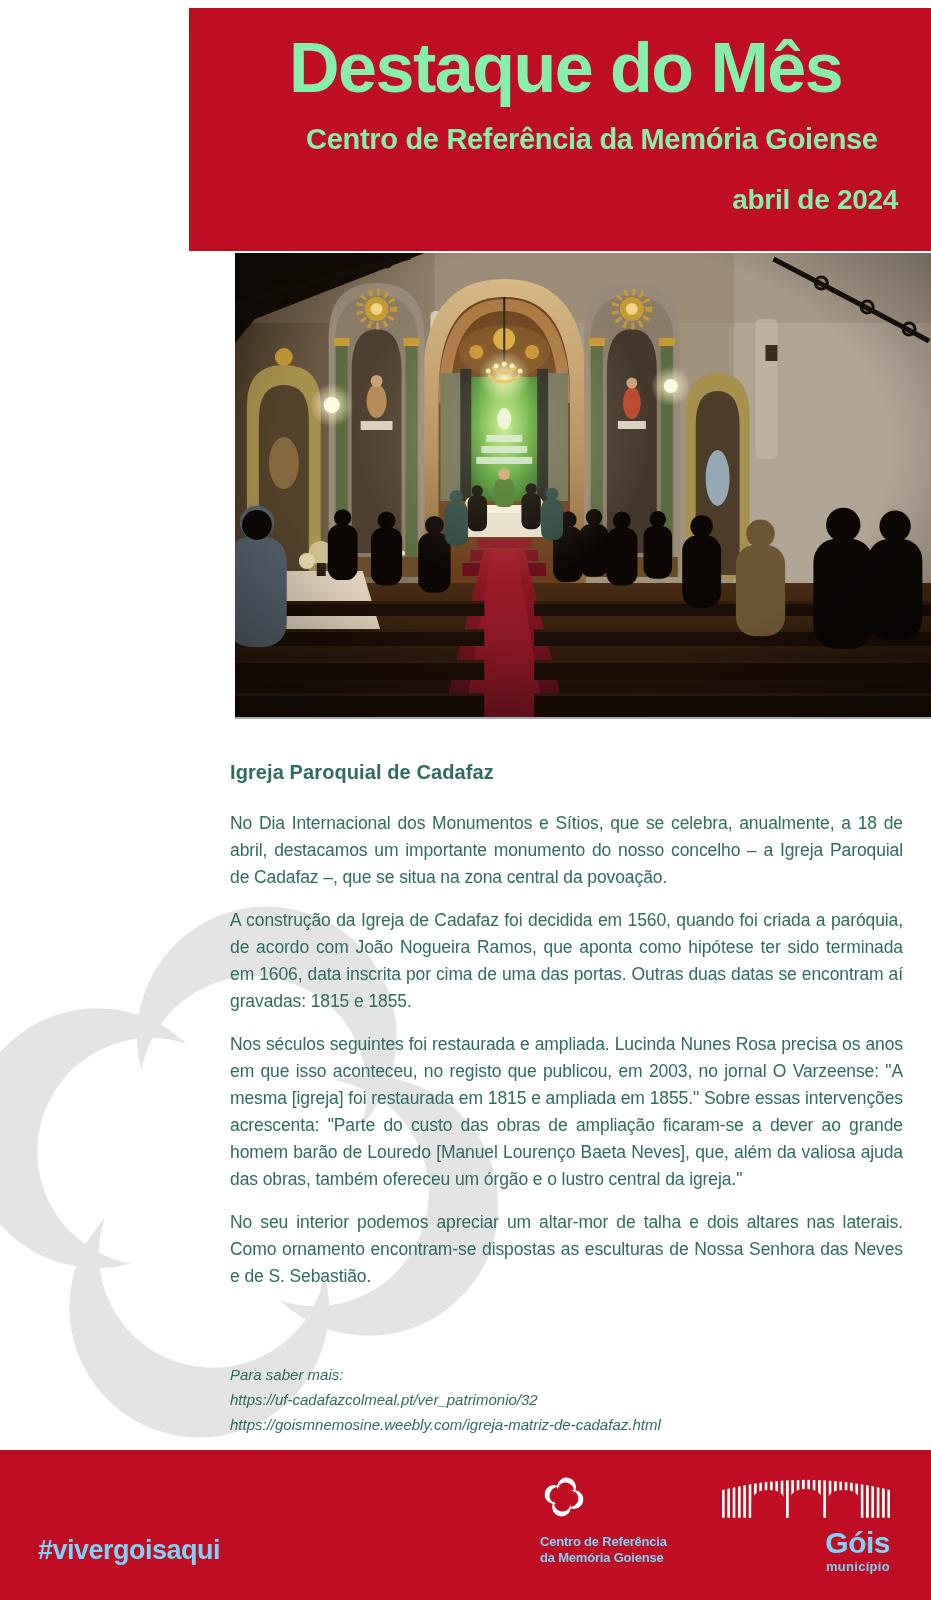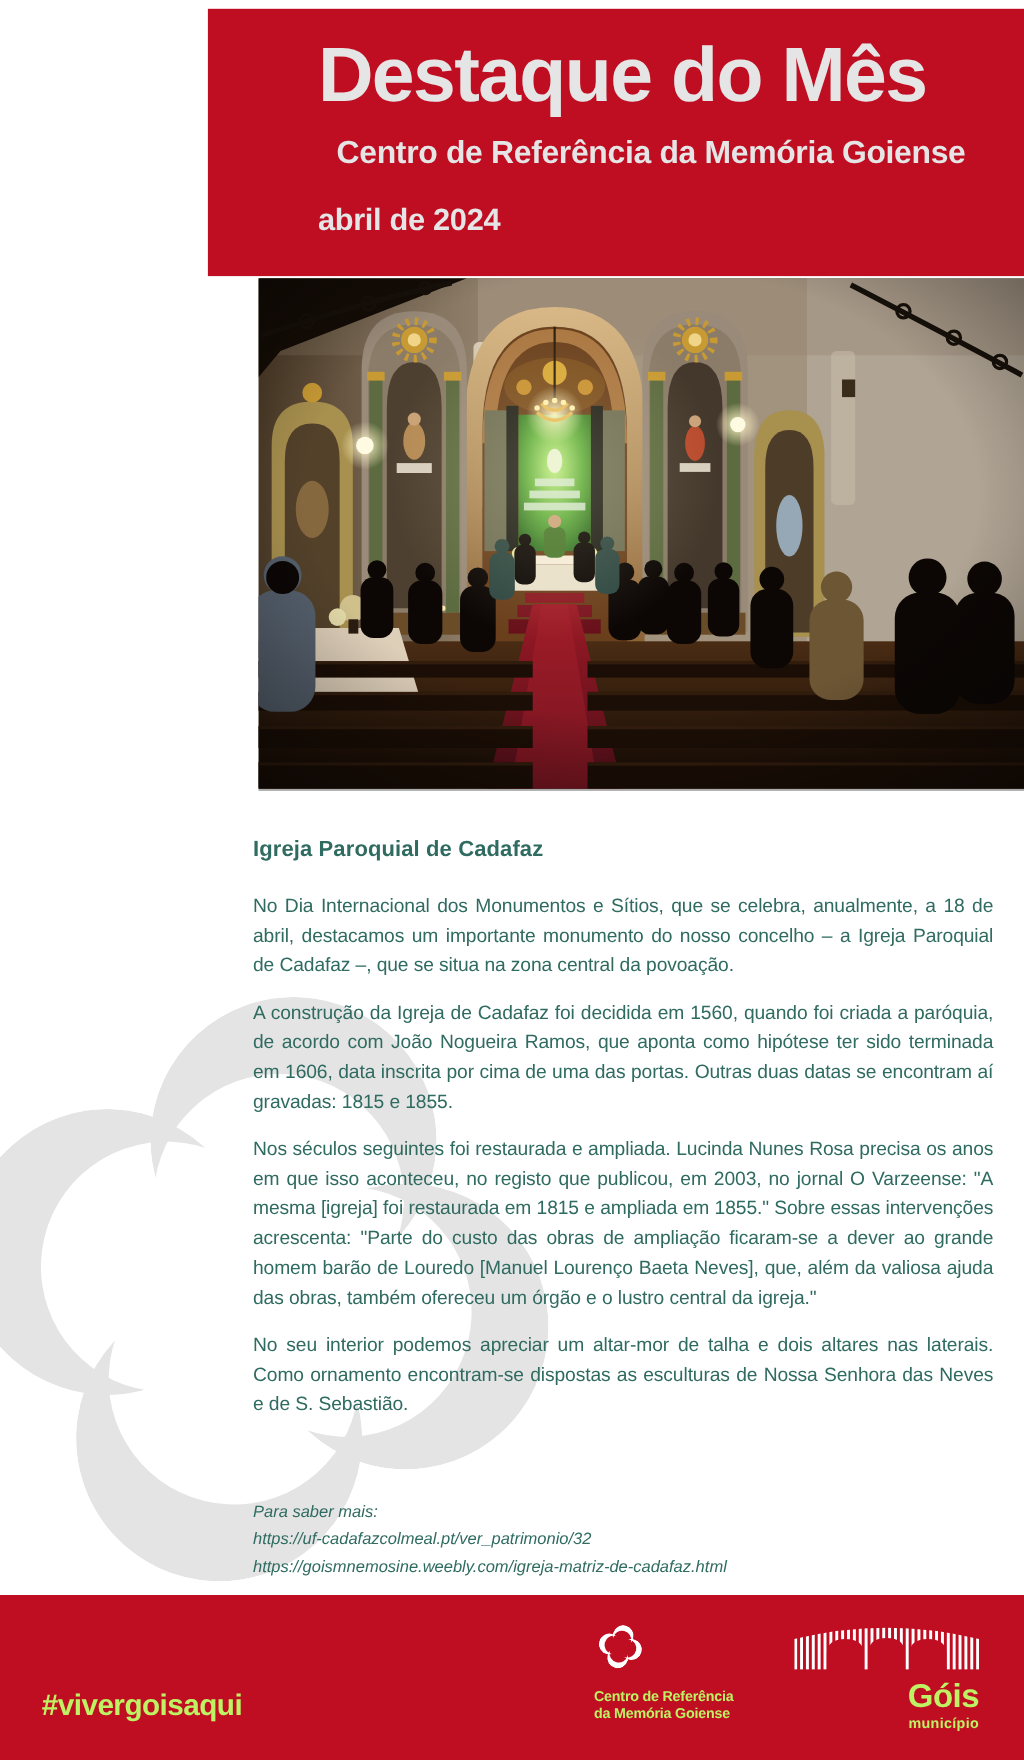--- a/index.html
+++ b/index.html
@@ -3,32 +3,32 @@
 <meta charset="utf-8">
 <style>
   html,body{margin:0;padding:0;background:#fff;}
   .page{
     position:relative;width:931px;height:1600px;background:#ffffff;
     overflow:hidden;font-family:"Liberation Sans",sans-serif;
   }
   
   .red-header{
     position:absolute;left:189px;top:8px;right:0;height:243px;
-    background:#bf0d21;color:#e5e5e5;box-sizing:border-box;
+    background:#bf0d21;color:#86efac;box-sizing:border-box;
     padding:24px 33px 0 100px;
   }
   .red-header h1{
     margin:0 0 10px 0;font-size:70px;font-weight:bold;line-height:1.05;
     letter-spacing:-1.5px;white-space:nowrap;
   }
   .red-header .subtitle{
     margin:17px;font-size:29px;font-weight:bold;letter-spacing:-0.3px;white-space:nowrap;
   }
   .red-header .issue-date{
-    margin-top:28px;text-align:left;font-size:28px;font-weight:bold;letter-spacing:-0.3px;
+    margin-top:28px;text-align:right;font-size:28px;font-weight:bold;letter-spacing:-0.3px;
   }
   
   .photo{
     position:absolute;left:235px;top:253px;width:696px;height:464px;
     border-bottom:2px solid #ababab;line-height:0;
   }
   .photo svg{width:696px;height:464px;}
   
   .watermark{position:absolute;left:-92px;top:847px;pointer-events:none;}
   
@@ -40,21 +40,21 @@
   }
   .article p{
     margin:0 0 16px 0;font-size:17.5px;line-height:27px;text-align:justify;
     letter-spacing:-0.1px;
   }
   .more-info{margin-top:72px;font-style:italic;font-size:15px;line-height:25px;}
   .more-info .label{display:block;}
   .more-info a{display:block;color:#2f6b60;text-decoration:none;}
   
   .red-footer{
-    position:absolute;left:0;right:0;top:1450px;height:150px;background:#bf0d21;color:#bef264;
+    position:absolute;left:0;right:0;top:1450px;height:150px;background:#bf0d21;color:#7dd3fc;
   }
   .hashtag{
     position:absolute;left:38px;top:85px;font-size:27px;font-weight:bold;letter-spacing:-0.5px;
   }
   .crm-logo{
     position:absolute;left:540px;top:22px;width:160px;text-align:left;line-height:0;
   }
   .crm-logo .logo-text{
     margin-top:12px;font-size:13px;font-weight:bold;line-height:16px;letter-spacing:-0.2px;
   }

